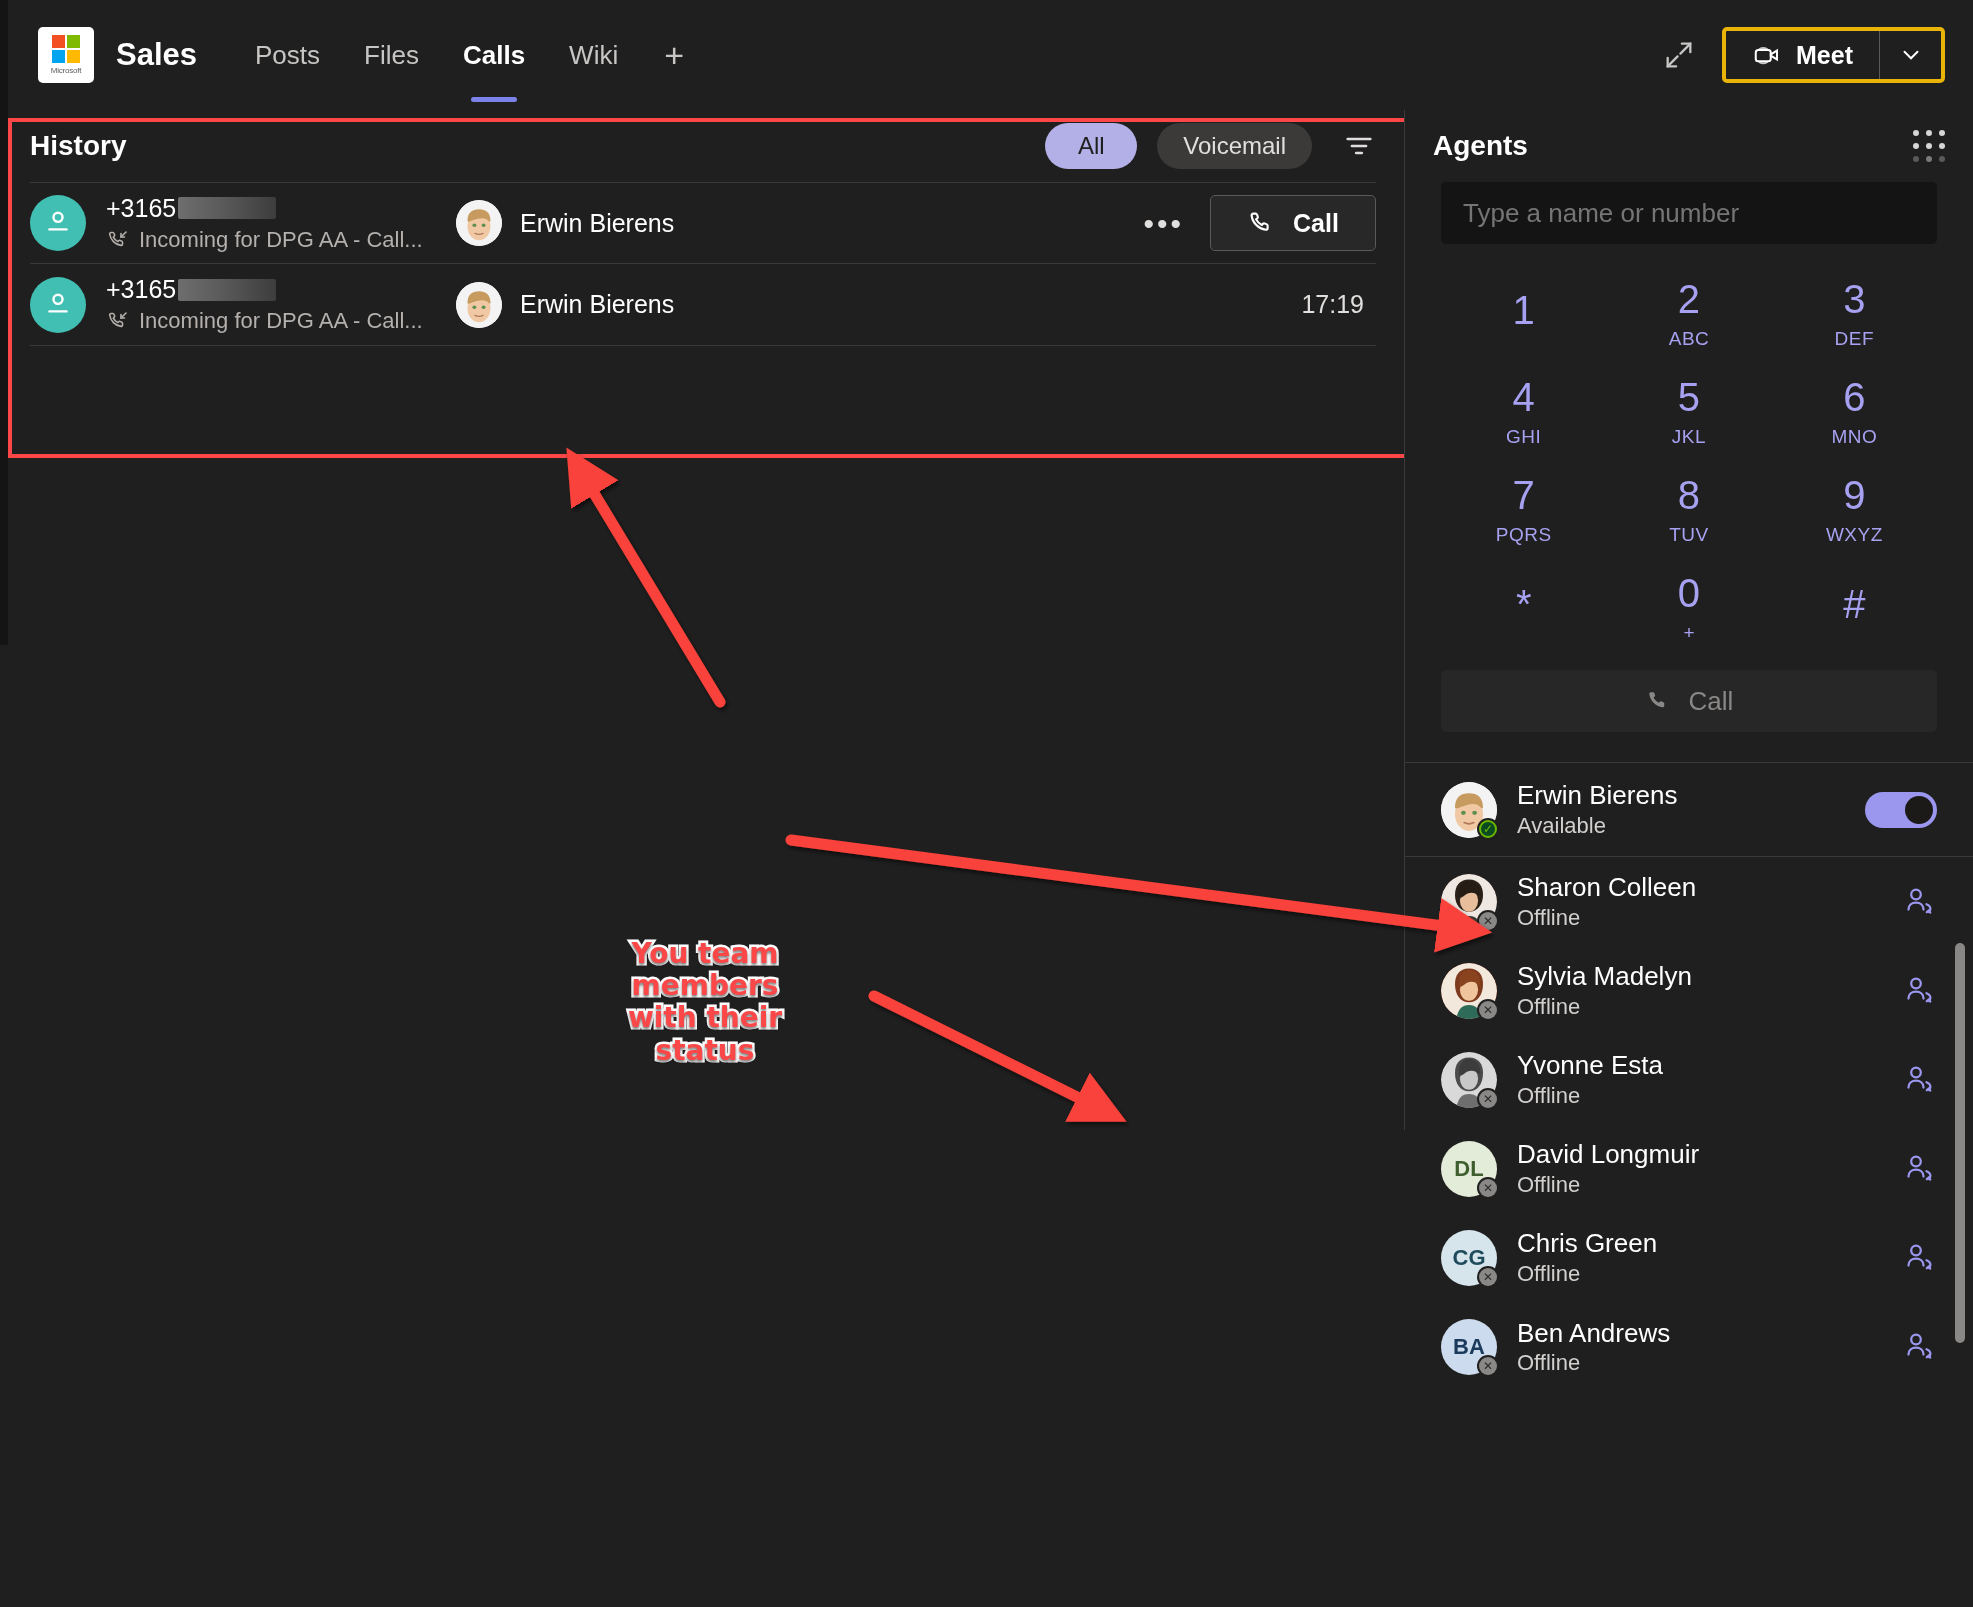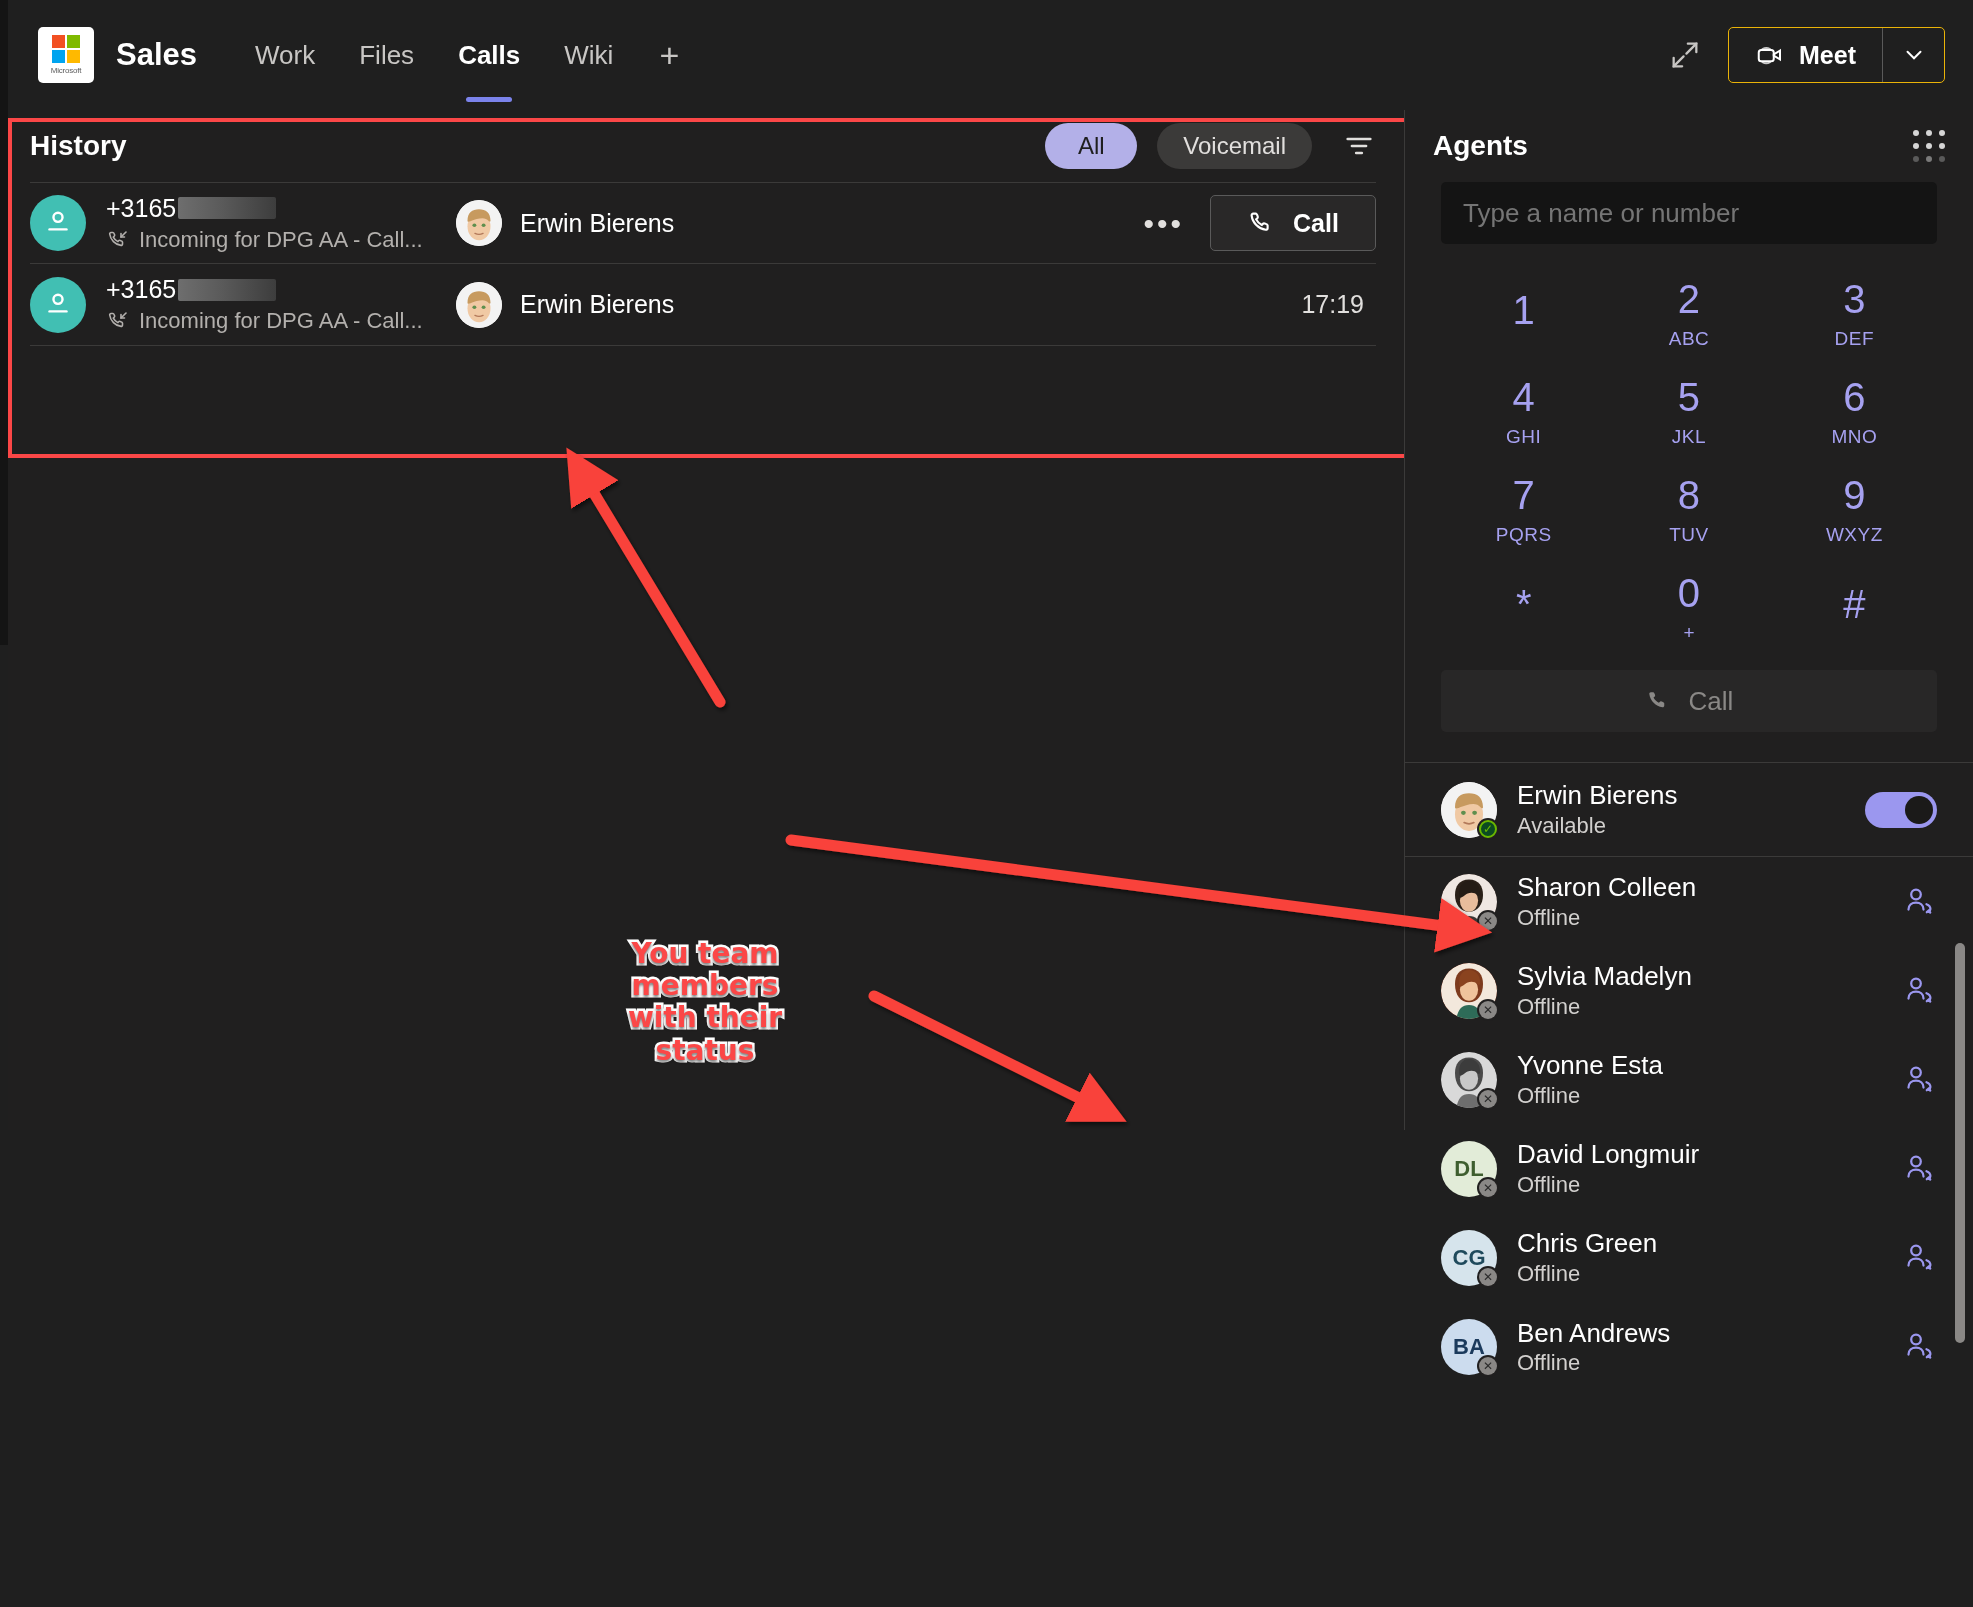--- a/index.html
+++ b/index.html
@@ -49,21 +49,21 @@
     width: 46px; height: 5px; border-radius: 3px; background: #7b83eb;
   }
   .tab-add { font-size: 34px; color: #c8c6c4; padding: 0 24px; cursor: pointer; line-height: 1; }
 
   .header-right {
     margin-left: auto; display: flex; align-items: center; padding-right: 28px; gap: 26px;
   }
   .expand-icon { width: 34px; height: 34px; color: #c8c6c4; cursor: pointer; }
   .meet-group {
     display: flex; align-items: stretch; height: 56px;
-    border: 1px solid #eab308; border-radius: 5px; overflow: hidden;
+    border: 4px solid #eab308; border-radius: 5px; overflow: hidden;
   }
   .meet-btn {
     display: flex; align-items: center; gap: 14px; padding: 0 26px;
     color: #ffffff; font-size: 25px; font-weight: bold; cursor: pointer;
   }
   .meet-caret {
     width: 62px; display: flex; align-items: center; justify-content: center;
     border-left: 1px solid #5a5a5a; color: #ffffff; cursor: pointer;
   }
 
@@ -232,21 +232,21 @@
             <i></i>
             <i></i>
             <i></i>
             <i></i>
           </div>
         <div class="ms-word">Microsoft</div>
       </div>
       <div class="team-name">Sales</div>
       <div class="tabs">
         <div class="tab">
-            <span>Work</span>
+            <span>Posts</span>
           </div>
         <div class="tab">
             <span>Files</span>
           </div>
         <div class="tab active">
             <span>Calls</span>
           </div>
         <div class="tab">
             <span>Wiki</span>
           </div>

